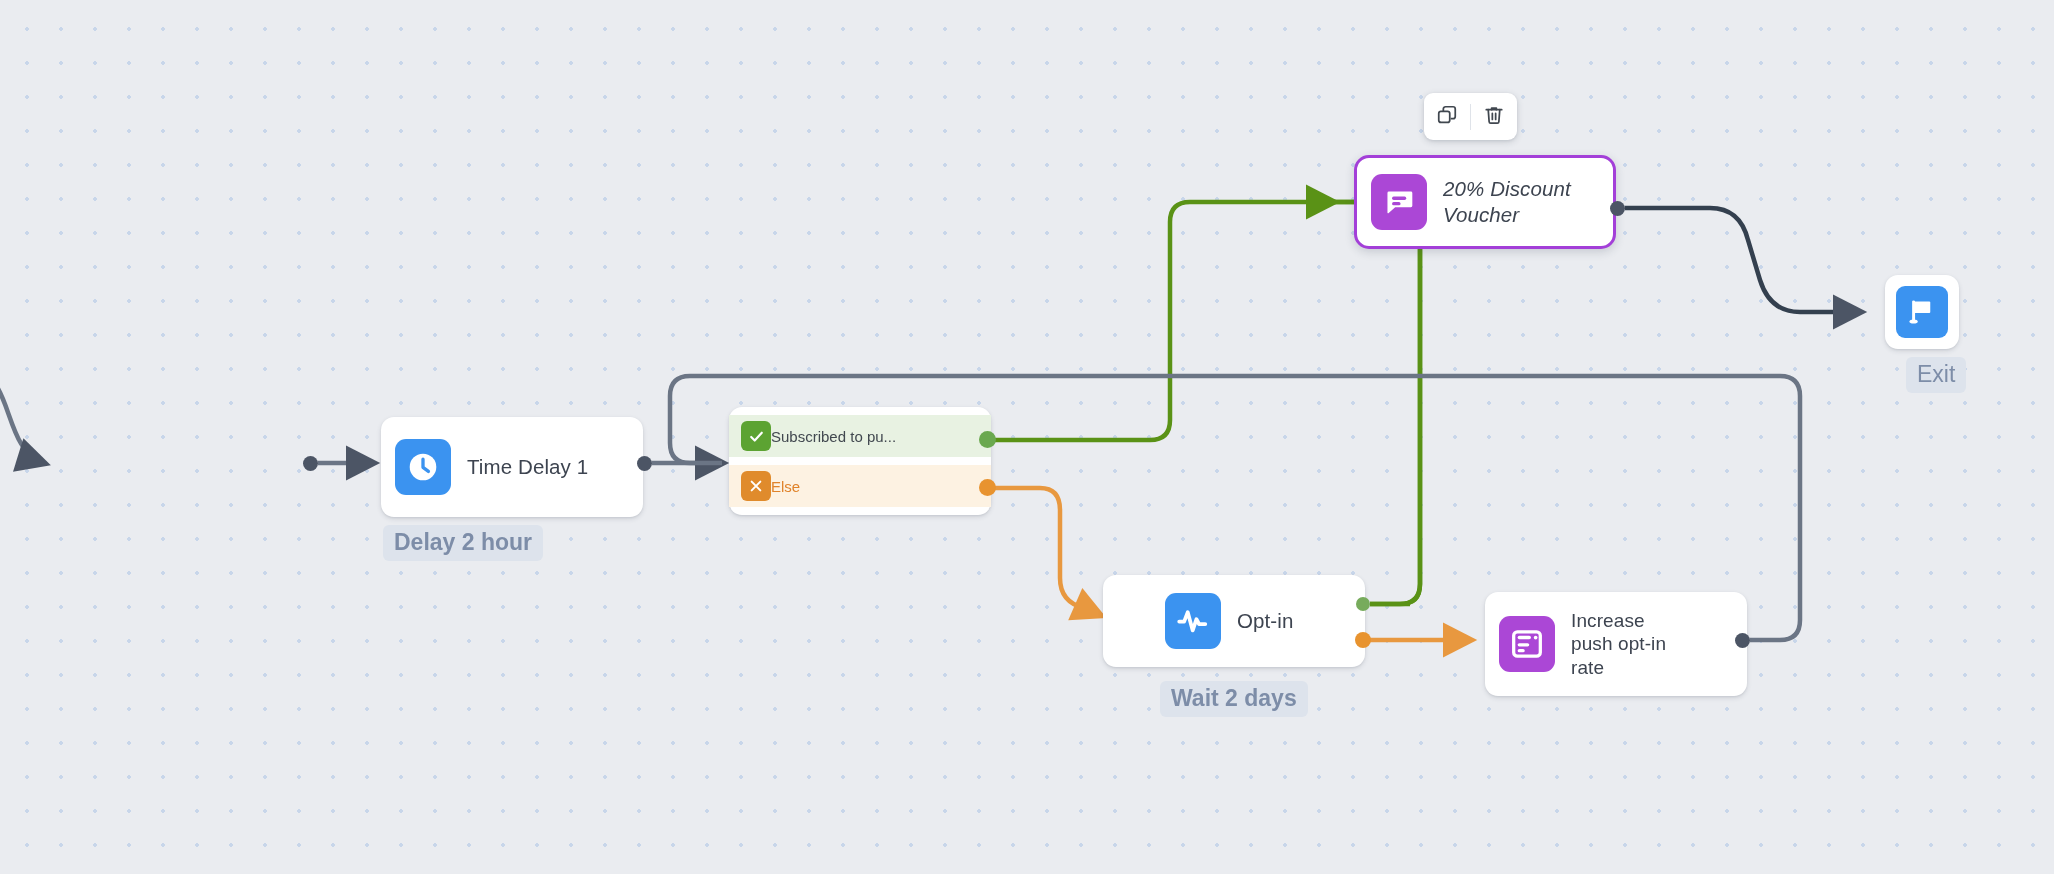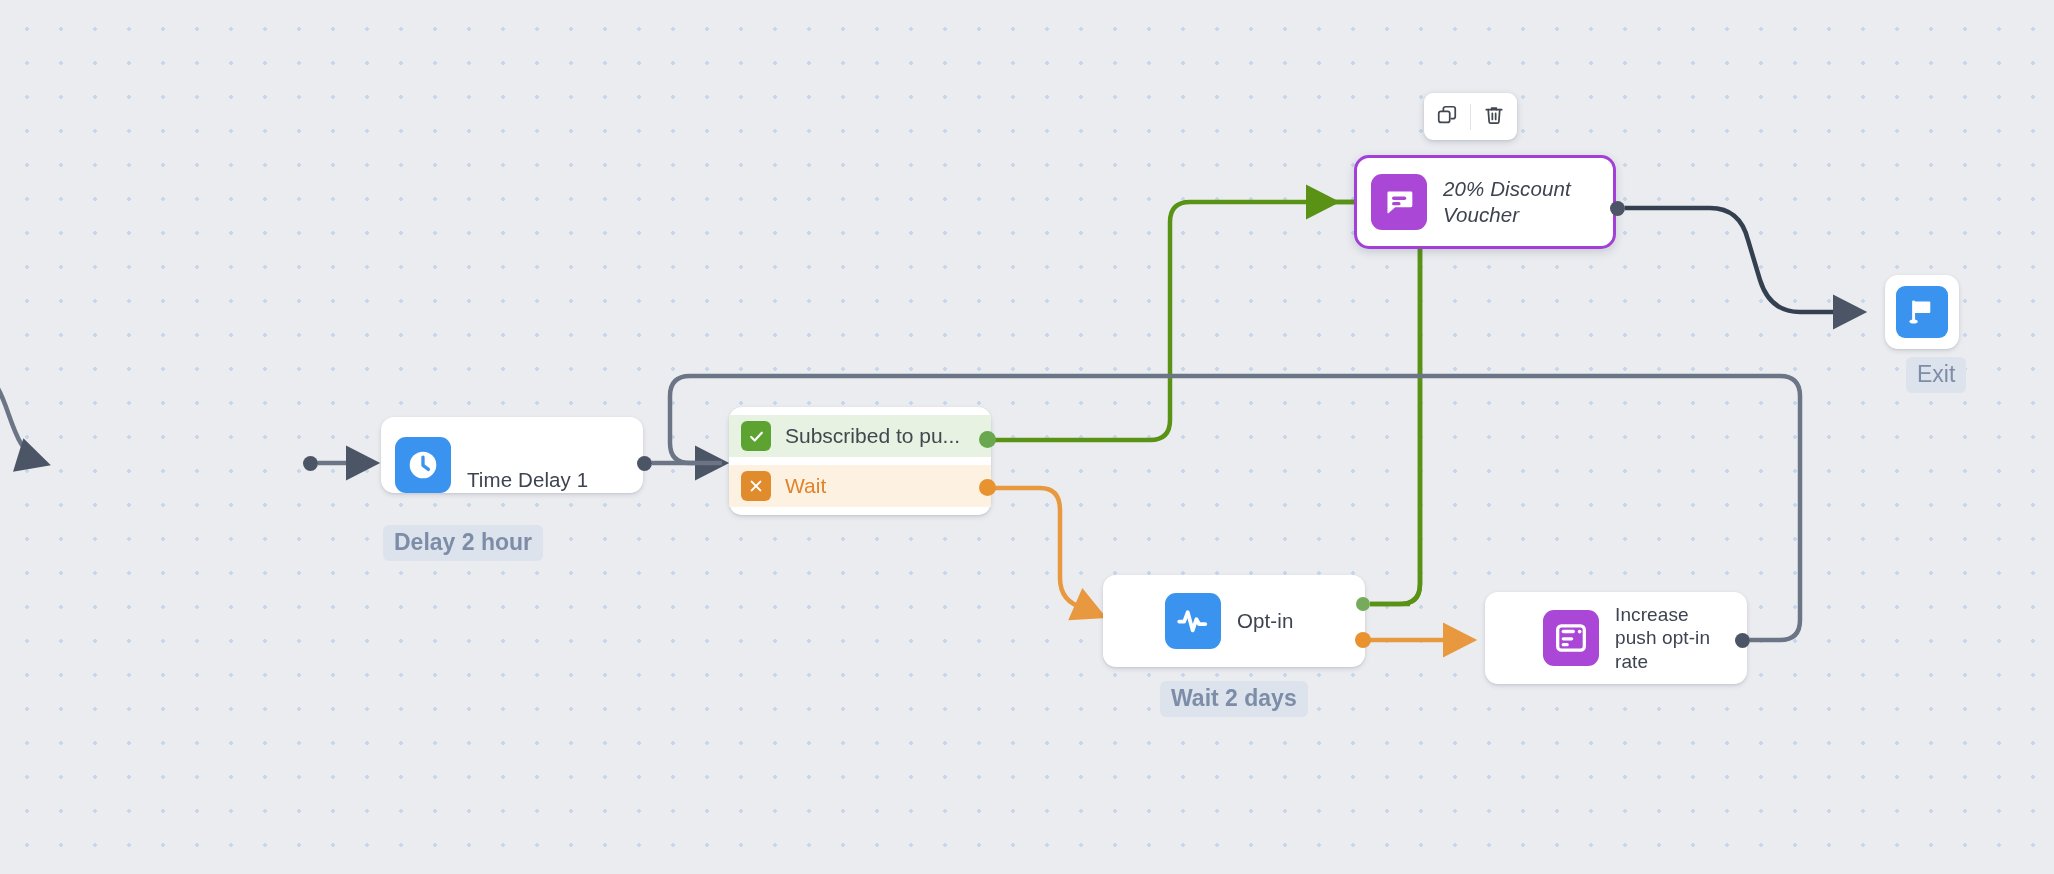--- a/index.html
+++ b/index.html
@@ -118,22 +118,21 @@
     width: 30px; height: 30px;
     border-radius: 6px;
     flex: 0 0 auto;
     display: flex; align-items: center; justify-content: center;
     color: #fff;
   }
   .cond-mark.yes { background: #5ca332; }
   .cond-mark.no  { background: #e08b2c; }
 
   .cond-text {
-    font-size: 21px;
-    padding-left: 14px;
+    font-size: 15px;
     padding-right: 14px;
     white-space: nowrap;
     overflow: hidden;
   }
   .cond-text.yes { color: #41484f; }
   .cond-text.no  { color: #e0832a; }
 
   
   .exit-node {
     position: absolute;
@@ -226,21 +225,21 @@
           <path d="M9.4 6.2V4.5h5.2v1.7"></path>
           <path d="M5.7 6.2l1 13.2a1.6 1.6 0 0 0 1.6 1.5h7.4a1.6 1.6 0 0 0 1.6-1.5l1-13.2"></path>
           <path d="M10.2 10.3v6.6M13.8 10.3v6.6"></path>
         </svg>
       </span>
     </div>
   </div>
 
   <div class="handle dark" style="left:303px; top:456px;"></div>
 
-  <div class="node" style="left:381px; top:417px; width:262px; height:76px;align-items:flex-end;">
+  <div class="node" style="left:381px; top:417px; width:262px; height:100px;">
     <div class="node-icon blue">
       <svg width="38" height="38" viewBox="0 0 24 24">
         <circle cx="12" cy="12" r="8.4" fill="#ffffff"></circle>
         <path d="M12 7.1v5.1l3.4 2.6" fill="none" stroke="#3b93f0" stroke-width="2.1" stroke-linecap="round" stroke-linejoin="round"></path>
       </svg>
     </div>
     <div class="node-label">Time Delay 1</div>
   </div>
   <div class="handle dark" style="left:637px; top:456px;"></div>
   <div class="node-badge" style="left:383px; top:525px;font-weight:bold;">Delay 2 hour</div>
@@ -253,21 +252,21 @@
         </svg>
       </div>
       <div class="cond-text yes">Subscribed to pu...</div>
     </div>
     <div class="cond-row no">
       <div class="cond-mark no">
         <svg width="16" height="16" viewBox="0 0 24 24" fill="none" stroke="#ffffff" stroke-width="3" stroke-linecap="round">
           <path d="M5.5 5.5l13 13M18.5 5.5l-13 13"></path>
         </svg>
       </div>
-      <div class="cond-text no">Wait</div>
+      <div class="cond-text no">Else</div>
     </div>
   </div>
   <div class="handle green" style="left:979px; top:431px;"></div>
   <div class="handle orange" style="left:979px; top:479px;"></div>
 
   <div class="node selected" style="left:1354px; top:155px; width:262px; height:94px;">
     <div class="node-icon purple">
       <svg width="34" height="34" viewBox="0 0 24 24" fill="#ffffff">
         <path d="M3.6 4.6h16.8a1 1 0 0 1 1 1v9.1a1 1 0 0 1-1 1H9.3l-4.6 4.1a.5.5 0 0 1-.84-.38V5.6a1 1 0 0 1 1-1z" fill="#ffffff"></path>
         <rect x="7.1" y="8.2" width="10" height="2.3" rx="1.15" fill="#ab47d6"></rect>
@@ -284,21 +283,21 @@
       <svg width="36" height="36" viewBox="0 0 24 24" fill="none" stroke="#ffffff" stroke-width="2.5" stroke-linecap="round" stroke-linejoin="round">
         <path d="M2.8 12.4h3.3l2.4-6.3 3.3 12.2 2.5-7.5 1.7 3.2h4.2"></path>
       </svg>
     </div>
     <div class="node-label">Opt-in</div>
   </div>
   <div class="handle green-sm" style="left:1356px; top:597px;"></div>
   <div class="handle orange-sm" style="left:1355px; top:632px;"></div>
   <div class="node-badge" style="left:1160px; top:681px;font-weight:bold;">Wait 2 days</div>
 
-  <div class="node" style="left:1485px; top:592px; width:262px; height:92px;padding-left:44px;">
+  <div class="node" style="left:1485px; top:592px; width:262px; height:104px;">
     <div class="node-icon purple">
       <svg width="34" height="34" viewBox="0 0 24 24" fill="#ffffff">
         <rect x="2.6" y="3.4" width="18.8" height="17.2" rx="2.6" fill="none" stroke="#ffffff" stroke-width="2.3"></rect>
         <rect x="5.4" y="6.2" width="9.4" height="2.5" rx="1.25"></rect>
         <circle cx="18.1" cy="7.45" r="1.3"></circle>
         <rect x="5.4" y="11.4" width="8.2" height="2.4" rx="1.2"></rect>
         <rect x="5.4" y="15.5" width="5" height="2.4" rx="1.2"></rect>
       </svg>
     </div>
     <div class="node-label" style="font-size:19px; line-height:1.22;">Increase

